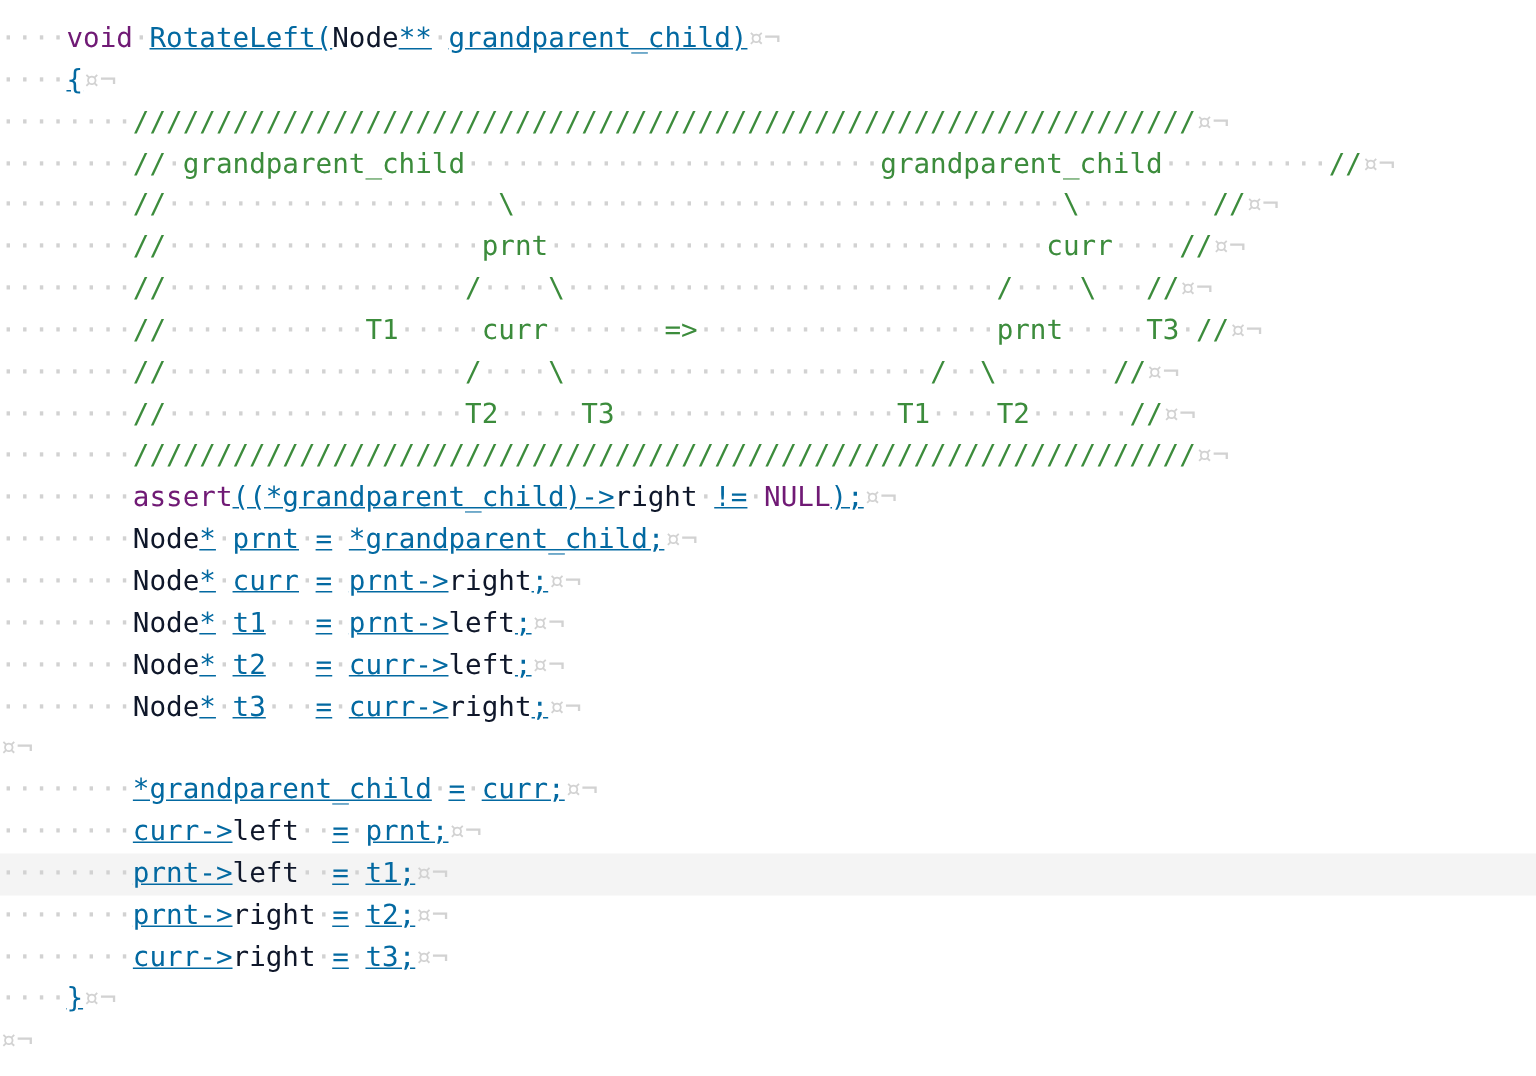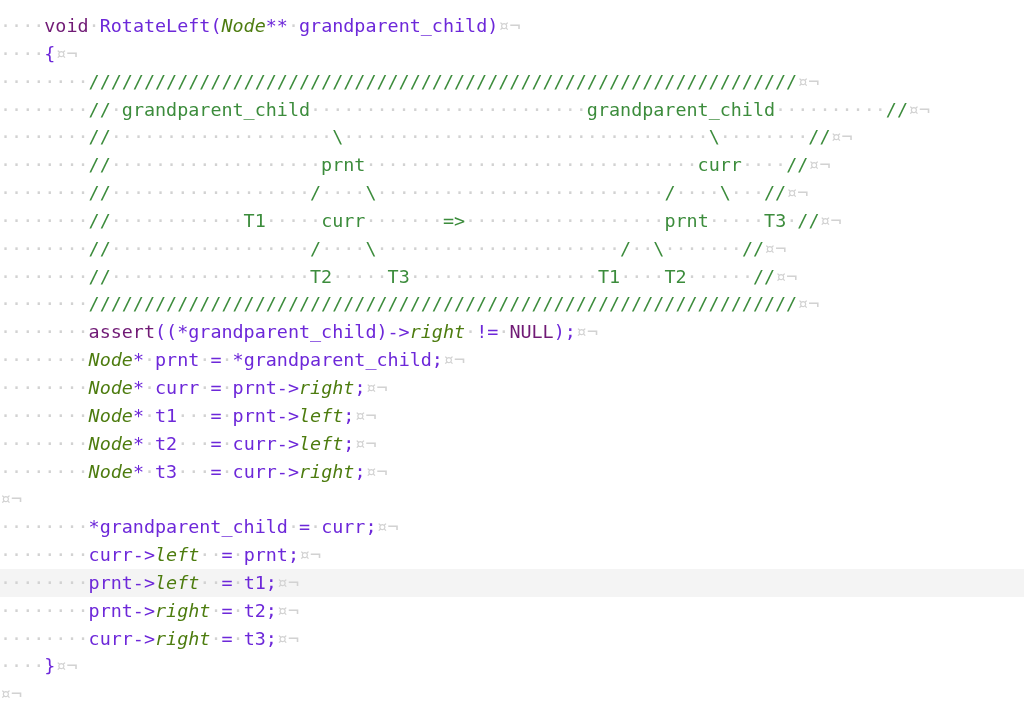--- a/index.html
+++ b/index.html
@@ -19,22 +19,22 @@
     box-sizing:border-box;
   }
   .line{
     height:27.85px;
     white-space:pre;
     position:relative;
   }
   .line.cur{ background:#f4f4f4; }
   
   .kw   { color:#701a75; }          
-  .typ  { color:#4d7c0f;font-style:italic; }          
-  .plain{ color:#6d28d9; }
+  .typ  { color:#0f172a; }          
+  .plain{ color:#0369a1;text-decoration:underline; }
   .cmt  { color:#3c8c3c; }          
   .ws   { color:#d2d2d2; }          
   .eol  { color:#d2d2d2; }          
 </style>
 </head>
 <body>
 
 <div id="editor"><div class="line"><span class="ws">····</span><span class="kw">void</span><span class="ws">·</span><span class="plain">RotateLeft(</span><span class="typ">Node</span><span class="plain">**</span><span class="ws">·</span><span class="plain">grandparent_child)</span><span class="eol">¤¬</span></div><div class="line"><span class="ws">····</span><span class="plain">{</span><span class="eol">¤¬</span></div><div class="line"><span class="ws">········</span><span class="cmt">////////////////////////////////////////////////////////////////</span><span class="eol">¤¬</span></div><div class="line"><span class="ws">········</span><span class="cmt">//</span><span class="ws">·</span><span class="cmt">grandparent_child</span><span class="ws">·························</span><span class="cmt">grandparent_child</span><span class="ws">··········</span><span class="cmt">//</span><span class="eol">¤¬</span></div><div class="line"><span class="ws">········</span><span class="cmt">//</span><span class="ws">····················</span><span class="cmt">\</span><span class="ws">·································</span><span class="cmt">\</span><span class="ws">········</span><span class="cmt">//</span><span class="eol">¤¬</span></div><div class="line"><span class="ws">········</span><span class="cmt">//</span><span class="ws">···················</span><span class="cmt">prnt</span><span class="ws">······························</span><span class="cmt">curr</span><span class="ws">····</span><span class="cmt">//</span><span class="eol">¤¬</span></div><div class="line"><span class="ws">········</span><span class="cmt">//</span><span class="ws">··················</span><span class="cmt">/</span><span class="ws">····</span><span class="cmt">\</span><span class="ws">··························</span><span class="cmt">/</span><span class="ws">····</span><span class="cmt">\</span><span class="ws">···</span><span class="cmt">//</span><span class="eol">¤¬</span></div><div class="line"><span class="ws">········</span><span class="cmt">//</span><span class="ws">············</span><span class="cmt">T1</span><span class="ws">·····</span><span class="cmt">curr</span><span class="ws">·······</span><span class="cmt">=&gt;</span><span class="ws">··················</span><span class="cmt">prnt</span><span class="ws">·····</span><span class="cmt">T3</span><span class="ws">·</span><span class="cmt">//</span><span class="eol">¤¬</span></div><div class="line"><span class="ws">········</span><span class="cmt">//</span><span class="ws">··················</span><span class="cmt">/</span><span class="ws">····</span><span class="cmt">\</span><span class="ws">······················</span><span class="cmt">/</span><span class="ws">··</span><span class="cmt">\</span><span class="ws">·······</span><span class="cmt">//</span><span class="eol">¤¬</span></div><div class="line"><span class="ws">········</span><span class="cmt">//</span><span class="ws">··················</span><span class="cmt">T2</span><span class="ws">·····</span><span class="cmt">T3</span><span class="ws">·················</span><span class="cmt">T1</span><span class="ws">····</span><span class="cmt">T2</span><span class="ws">······</span><span class="cmt">//</span><span class="eol">¤¬</span></div><div class="line"><span class="ws">········</span><span class="cmt">////////////////////////////////////////////////////////////////</span><span class="eol">¤¬</span></div><div class="line"><span class="ws">········</span><span class="kw">assert</span><span class="plain">((*grandparent_child)-&gt;</span><span class="typ">right</span><span class="ws">·</span><span class="plain">!=</span><span class="ws">·</span><span class="kw">NULL</span><span class="plain">);</span><span class="eol">¤¬</span></div><div class="line"><span class="ws">········</span><span class="typ">Node</span><span class="plain">*</span><span class="ws">·</span><span class="plain">prnt</span><span class="ws">·</span><span class="plain">=</span><span class="ws">·</span><span class="plain">*grandparent_child;</span><span class="eol">¤¬</span></div><div class="line"><span class="ws">········</span><span class="typ">Node</span><span class="plain">*</span><span class="ws">·</span><span class="plain">curr</span><span class="ws">·</span><span class="plain">=</span><span class="ws">·</span><span class="plain">prnt-&gt;</span><span class="typ">right</span><span class="plain">;</span><span class="eol">¤¬</span></div><div class="line"><span class="ws">········</span><span class="typ">Node</span><span class="plain">*</span><span class="ws">·</span><span class="plain">t1</span><span class="ws">···</span><span class="plain">=</span><span class="ws">·</span><span class="plain">prnt-&gt;</span><span class="typ">left</span><span class="plain">;</span><span class="eol">¤¬</span></div><div class="line"><span class="ws">········</span><span class="typ">Node</span><span class="plain">*</span><span class="ws">·</span><span class="plain">t2</span><span class="ws">···</span><span class="plain">=</span><span class="ws">·</span><span class="plain">curr-&gt;</span><span class="typ">left</span><span class="plain">;</span><span class="eol">¤¬</span></div><div class="line"><span class="ws">········</span><span class="typ">Node</span><span class="plain">*</span><span class="ws">·</span><span class="plain">t3</span><span class="ws">···</span><span class="plain">=</span><span class="ws">·</span><span class="plain">curr-&gt;</span><span class="typ">right</span><span class="plain">;</span><span class="eol">¤¬</span></div><div class="line"><span class="eol">¤¬</span></div><div class="line"><span class="ws">········</span><span class="plain">*grandparent_child</span><span class="ws">·</span><span class="plain">=</span><span class="ws">·</span><span class="plain">curr;</span><span class="eol">¤¬</span></div><div class="line"><span class="ws">········</span><span class="plain">curr-&gt;</span><span class="typ">left</span><span class="ws">··</span><span class="plain">=</span><span class="ws">·</span><span class="plain">prnt;</span><span class="eol">¤¬</span></div><div class="line cur"><span class="ws">········</span><span class="plain">prnt-&gt;</span><span class="typ">left</span><span class="ws">··</span><span class="plain">=</span><span class="ws">·</span><span class="plain">t1;</span><span class="eol">¤¬</span></div><div class="line"><span class="ws">········</span><span class="plain">prnt-&gt;</span><span class="typ">right</span><span class="ws">·</span><span class="plain">=</span><span class="ws">·</span><span class="plain">t2;</span><span class="eol">¤¬</span></div><div class="line"><span class="ws">········</span><span class="plain">curr-&gt;</span><span class="typ">right</span><span class="ws">·</span><span class="plain">=</span><span class="ws">·</span><span class="plain">t3;</span><span class="eol">¤¬</span></div><div class="line"><span class="ws">····</span><span class="plain">}</span><span class="eol">¤¬</span></div><div class="line"><span class="eol">¤¬</span></div></div>
 
 </body></html>

